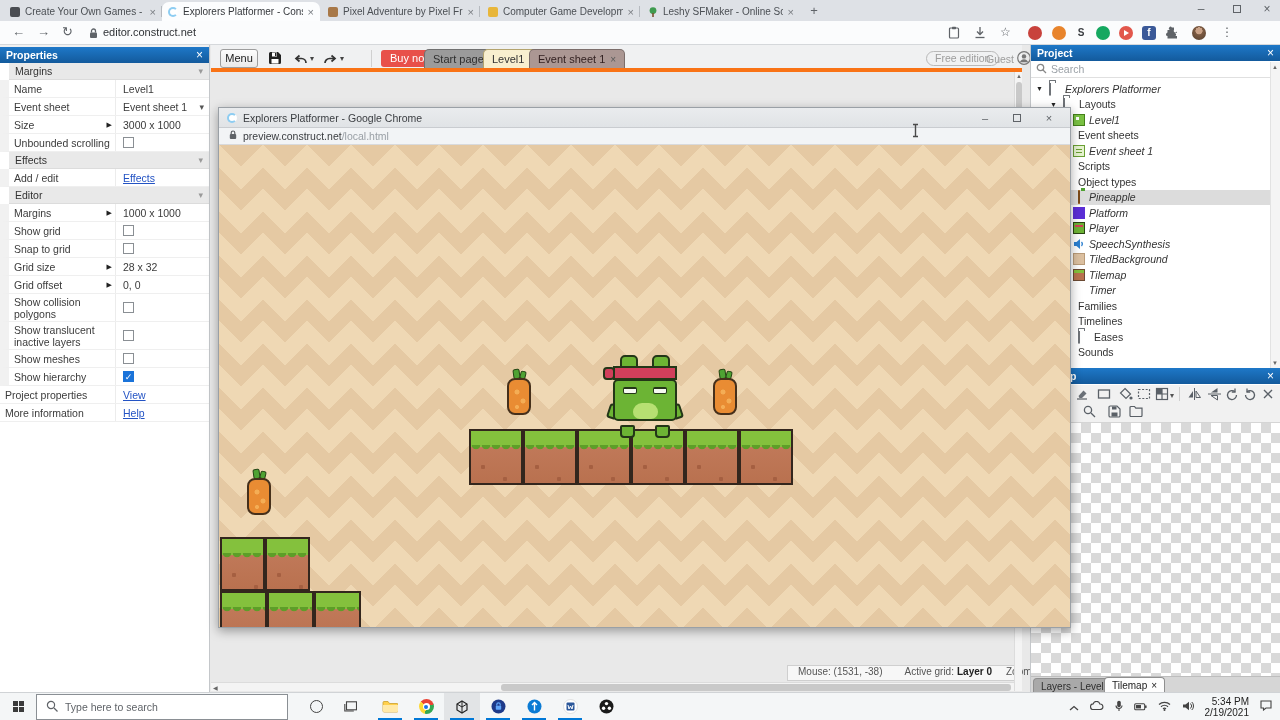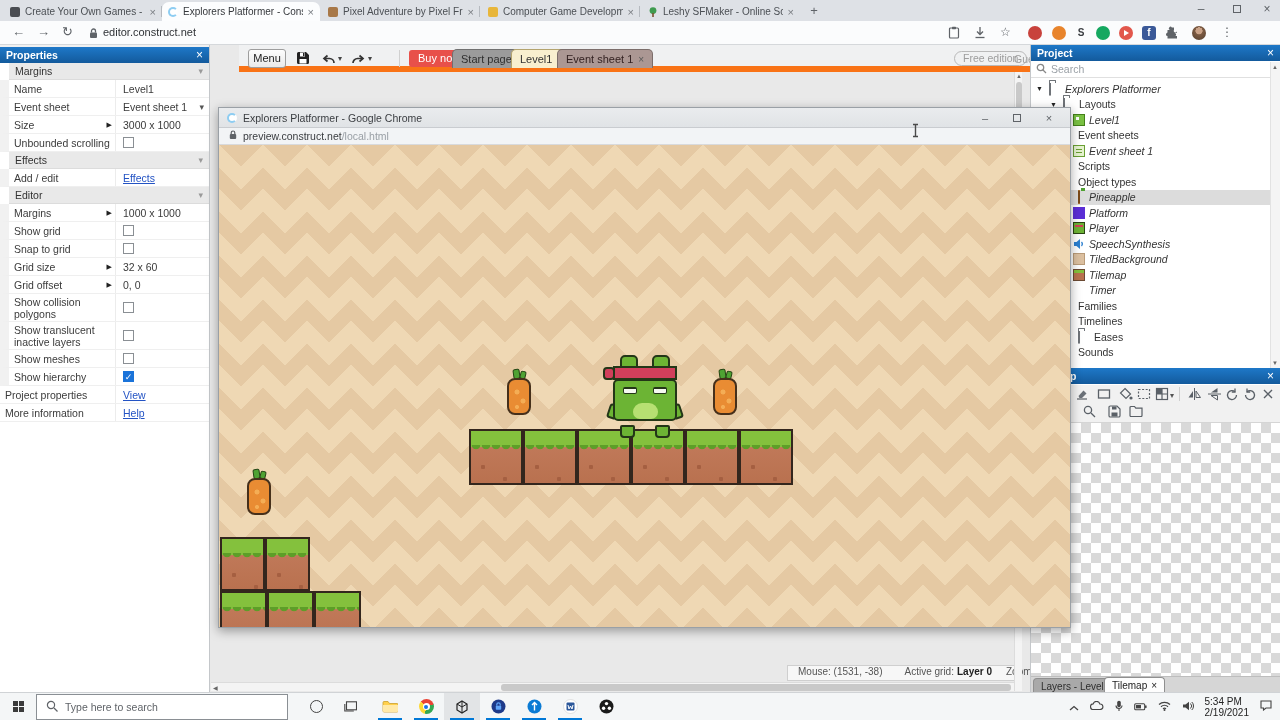--- a/index.html
+++ b/index.html
@@ -53,21 +53,21 @@
   .plabel { width:106px; padding-left:5px; font-size:10.5px; color:#3b3b3b; line-height:12px; position:relative; }
   .plabel .row-exp { position:absolute; right:3px; top:50%; transform:translateY(-50%); font-size:7px; color:#222; }
   .pvalue { flex:1; border-left:1px solid #ececec; height:100%; display:flex; align-items:center; padding-left:7px;
             font-size:10.5px; color:#3b3b3b; position:relative; }
   .pvalue .dd { position:absolute; right:5px; color:#555; font-size:9px; }
   .cb { width:11px; height:11px; border:1px solid #8a8f94; background:#fff; display:inline-block; }
   .cb.checked { background:#1a73d9; border-color:#1a73d9; color:#fff; font-size:9px; line-height:11px; text-align:center; }
   .plink { color:#2353c4; text-decoration:underline; }
 
   
-  #etoolbar { position:absolute; left:211px; top:45px; width:811px; height:27px; background:#f0f1f2; border-bottom:6px solid #f97316;margin-left:28px; }
+  #etoolbar { position:absolute; left:211px; top:45px; width:811px; height:27px; background:#f0f1f2; border-bottom:4px solid #f97316; }
   .menu-btn { position:absolute; left:9px; top:4px; width:38px; height:19px; background:linear-gradient(#fdfdfd,#e9e9e9);
               border:1px solid #9d9d9d; border-radius:3px; font-size:11px; color:#222; text-align:center; line-height:17px; }
   .tb-ico { position:absolute; top:6px; }
   .tb-dd { position:absolute; top:9px; font-size:8px; color:#444; }
   .tb-sep { position:absolute; left:160px; top:5px; width:1px; height:17px; background:#d0d0d0; }
   .buy-btn { position:absolute; left:170px; top:5px; height:17px; padding:0 9px; background:#e8504a; color:#fff;
              border-radius:3px; font-size:11px; line-height:17px; }
   .doctab { position:absolute; top:4px; height:19px; border-radius:5px 5px 0 0; display:flex; align-items:center; gap:5px;
             padding:0 8px; font-size:11px; border:1px solid rgba(0,0,0,.28); border-bottom:none; }
   .doctab .tab-x { font-size:10px; color:#5a5a5a; }
@@ -194,21 +194,21 @@
   #tb-search input { border:none; outline:none; flex:1; font-size:10.5px; font-family:"Liberation Sans",sans-serif; background:transparent; }
   #tb-search input::placeholder { color:#5f6368; }
   .cortana { width:13px; height:13px; border:1.5px solid #444; border-radius:50%; }
   .app-under { position:absolute; bottom:0; left:6px; right:6px; height:2px; background:#0078d7; }
   .app-active { background:#e2e4e6; }
   .chrome-logo { width:15px; height:15px; border-radius:50%;
       background:conic-gradient(from -45deg,#ea4335 0 33%,#34a853 0 66%,#fdd835 0 100%); position:relative; }
   .chrome-logo::after { content:""; position:absolute; left:4px; top:4px; width:7px; height:7px; background:#fff; border-radius:50%; }
   .chrome-logo::before { content:""; position:absolute; left:5.5px; top:5.5px; width:4px; height:4px; background:#1a73e8; border-radius:50%; z-index:2; }
   #tray { position:absolute; right:0; top:0; height:27px; display:flex; align-items:center; gap:11px; padding-right:8px; }
-  #tray-time { text-align:left; font-size:10px; color:#222; line-height:11px; }
+  #tray-time { text-align:right; font-size:10px; color:#222; line-height:11px; }
 
   .it { font-style:italic; }
 </style>
 </head>
 <body>
 
 <div id="screen">
 
   <div id="tabstrip">
     <div class="btab" style="left:4px">
@@ -346,21 +346,21 @@
     </div>
     <div class="prow gut">
       <div class="plabel">Snap to grid</div>
       <div class="pvalue">
           <span class="cb"></span>
         </div>
     </div>
     <div class="prow gut">
       <div class="plabel"><span>Grid size</span><span class="row-exp">▶</span></div>
       <div class="pvalue">
-          <span>32 x 60</span>
+          <span>28 x 32</span>
         </div>
     </div>
     <div class="prow gut">
       <div class="plabel"><span>Grid offset</span><span class="row-exp">▶</span></div>
       <div class="pvalue">
           <span>0, 0</span>
         </div>
     </div>
     <div class="prow gut tall">
       <div class="plabel">Show collision polygons</div>

